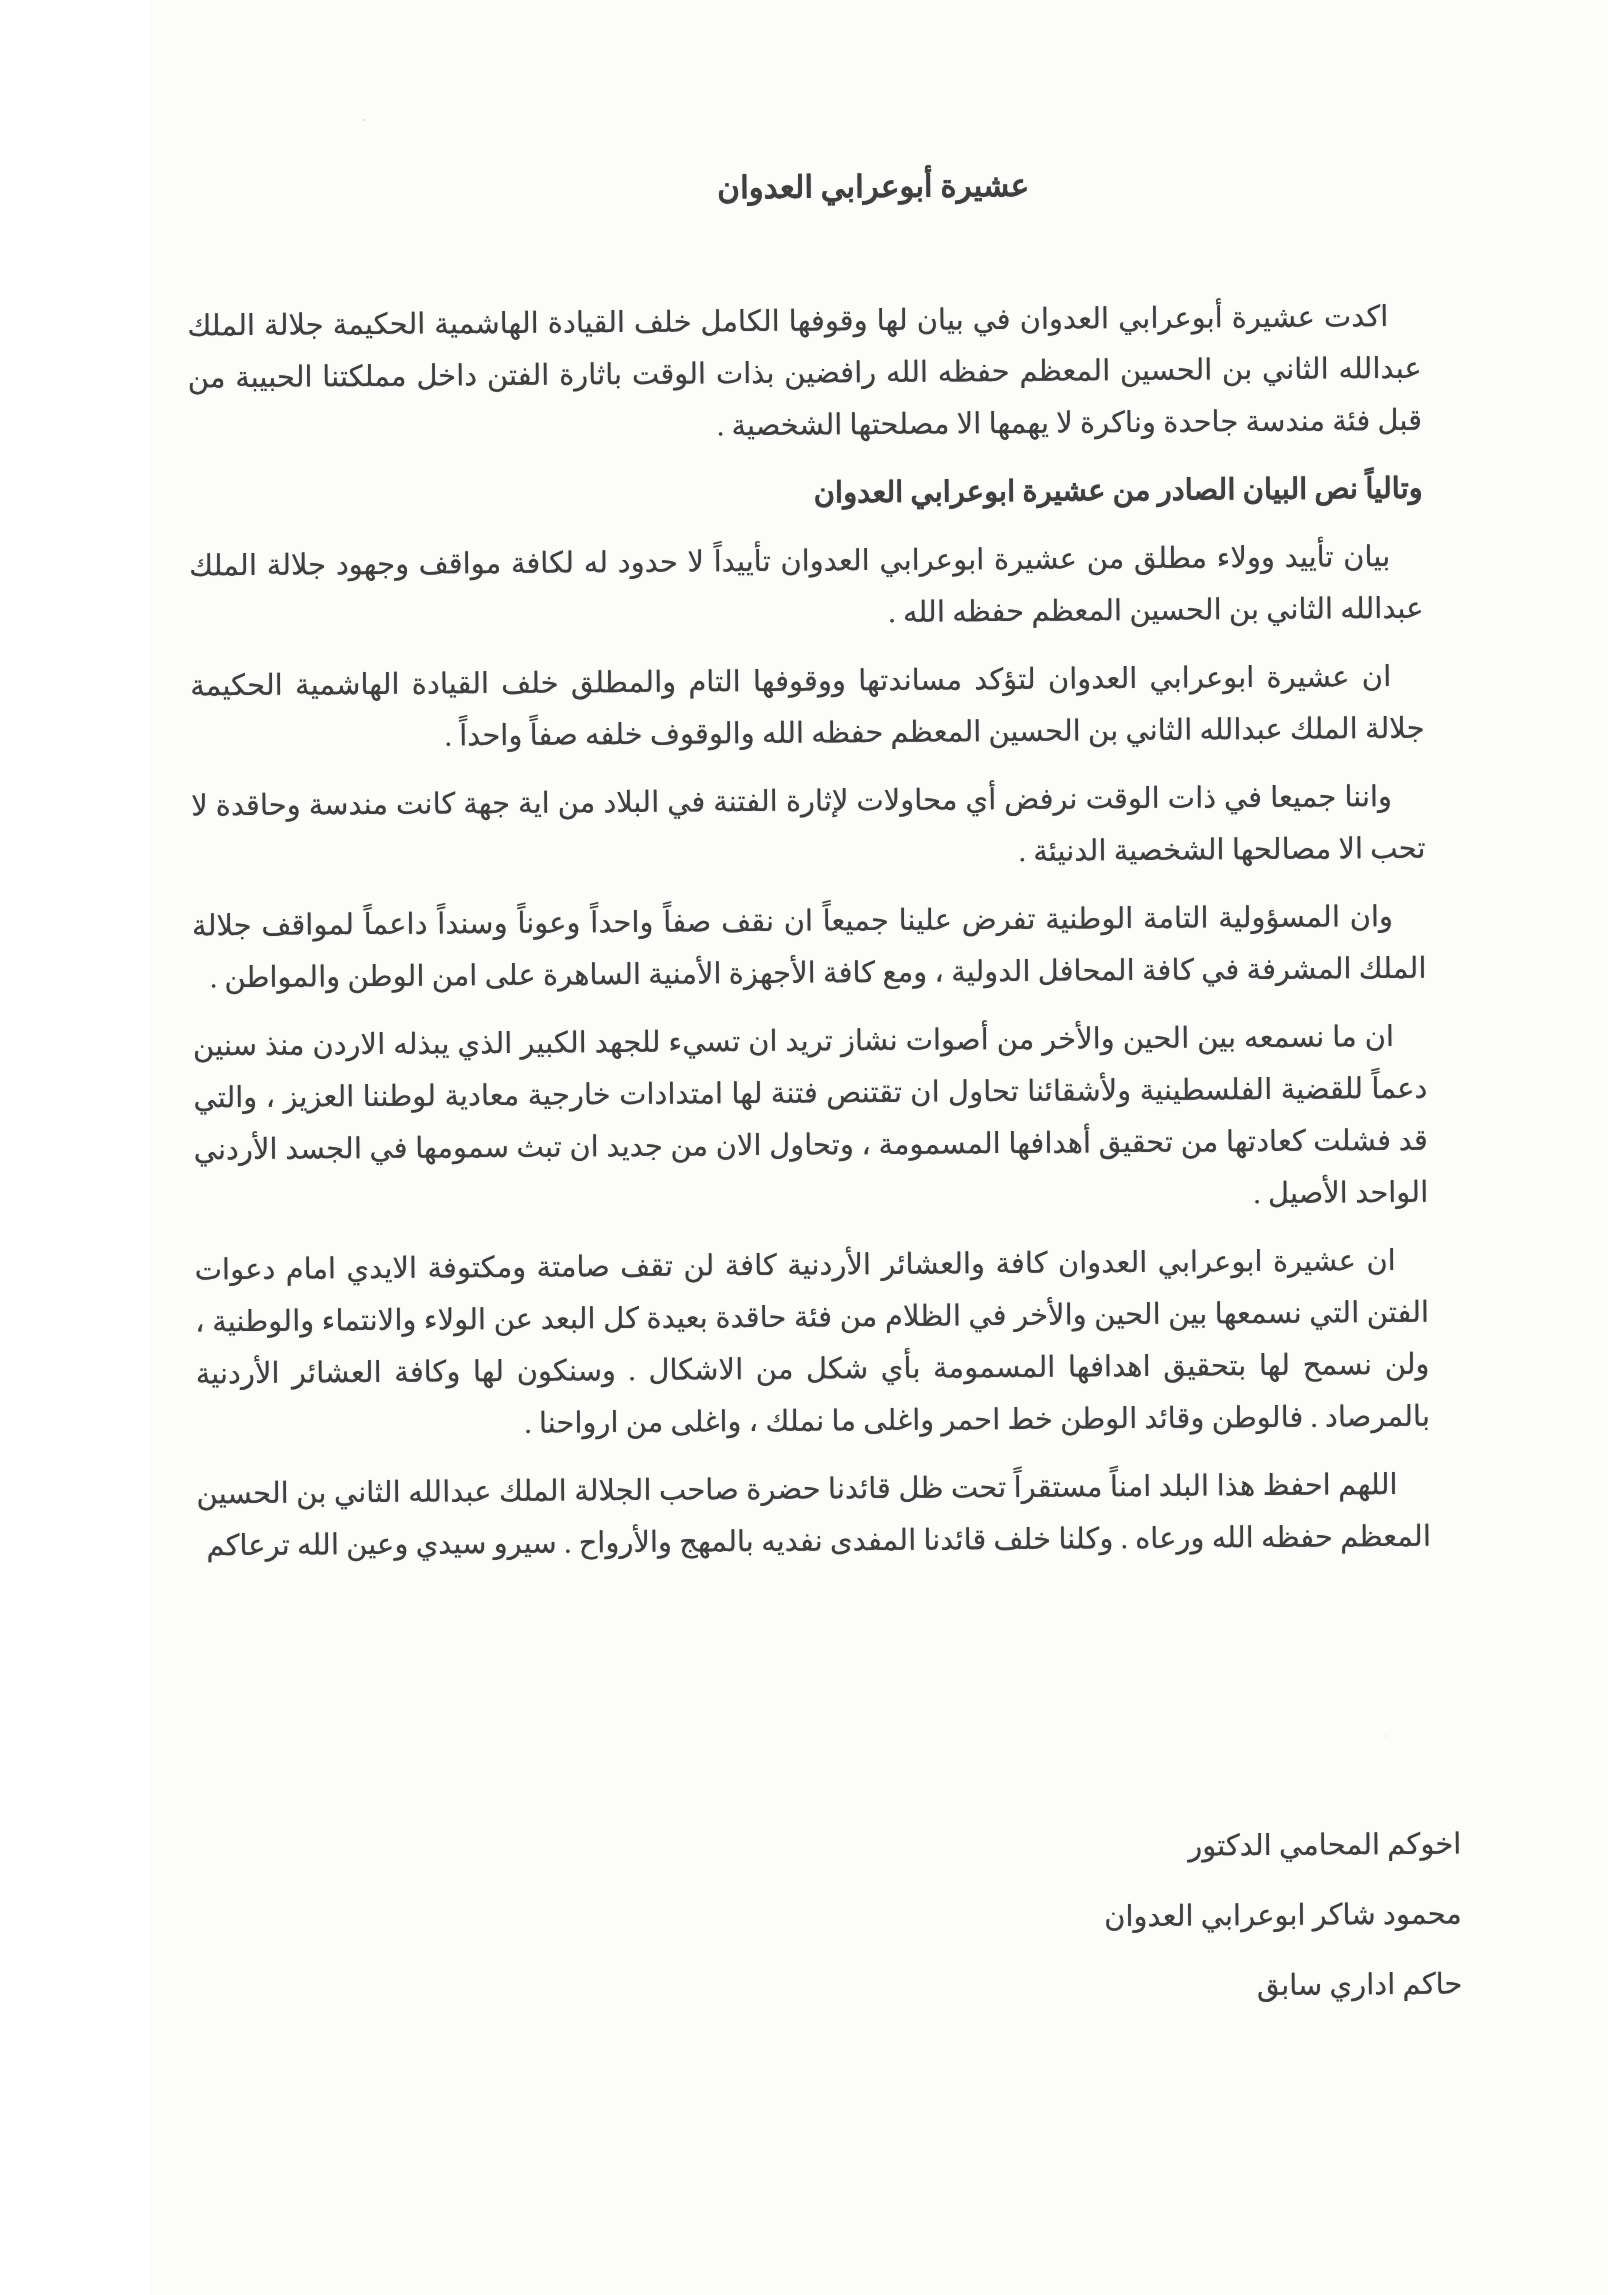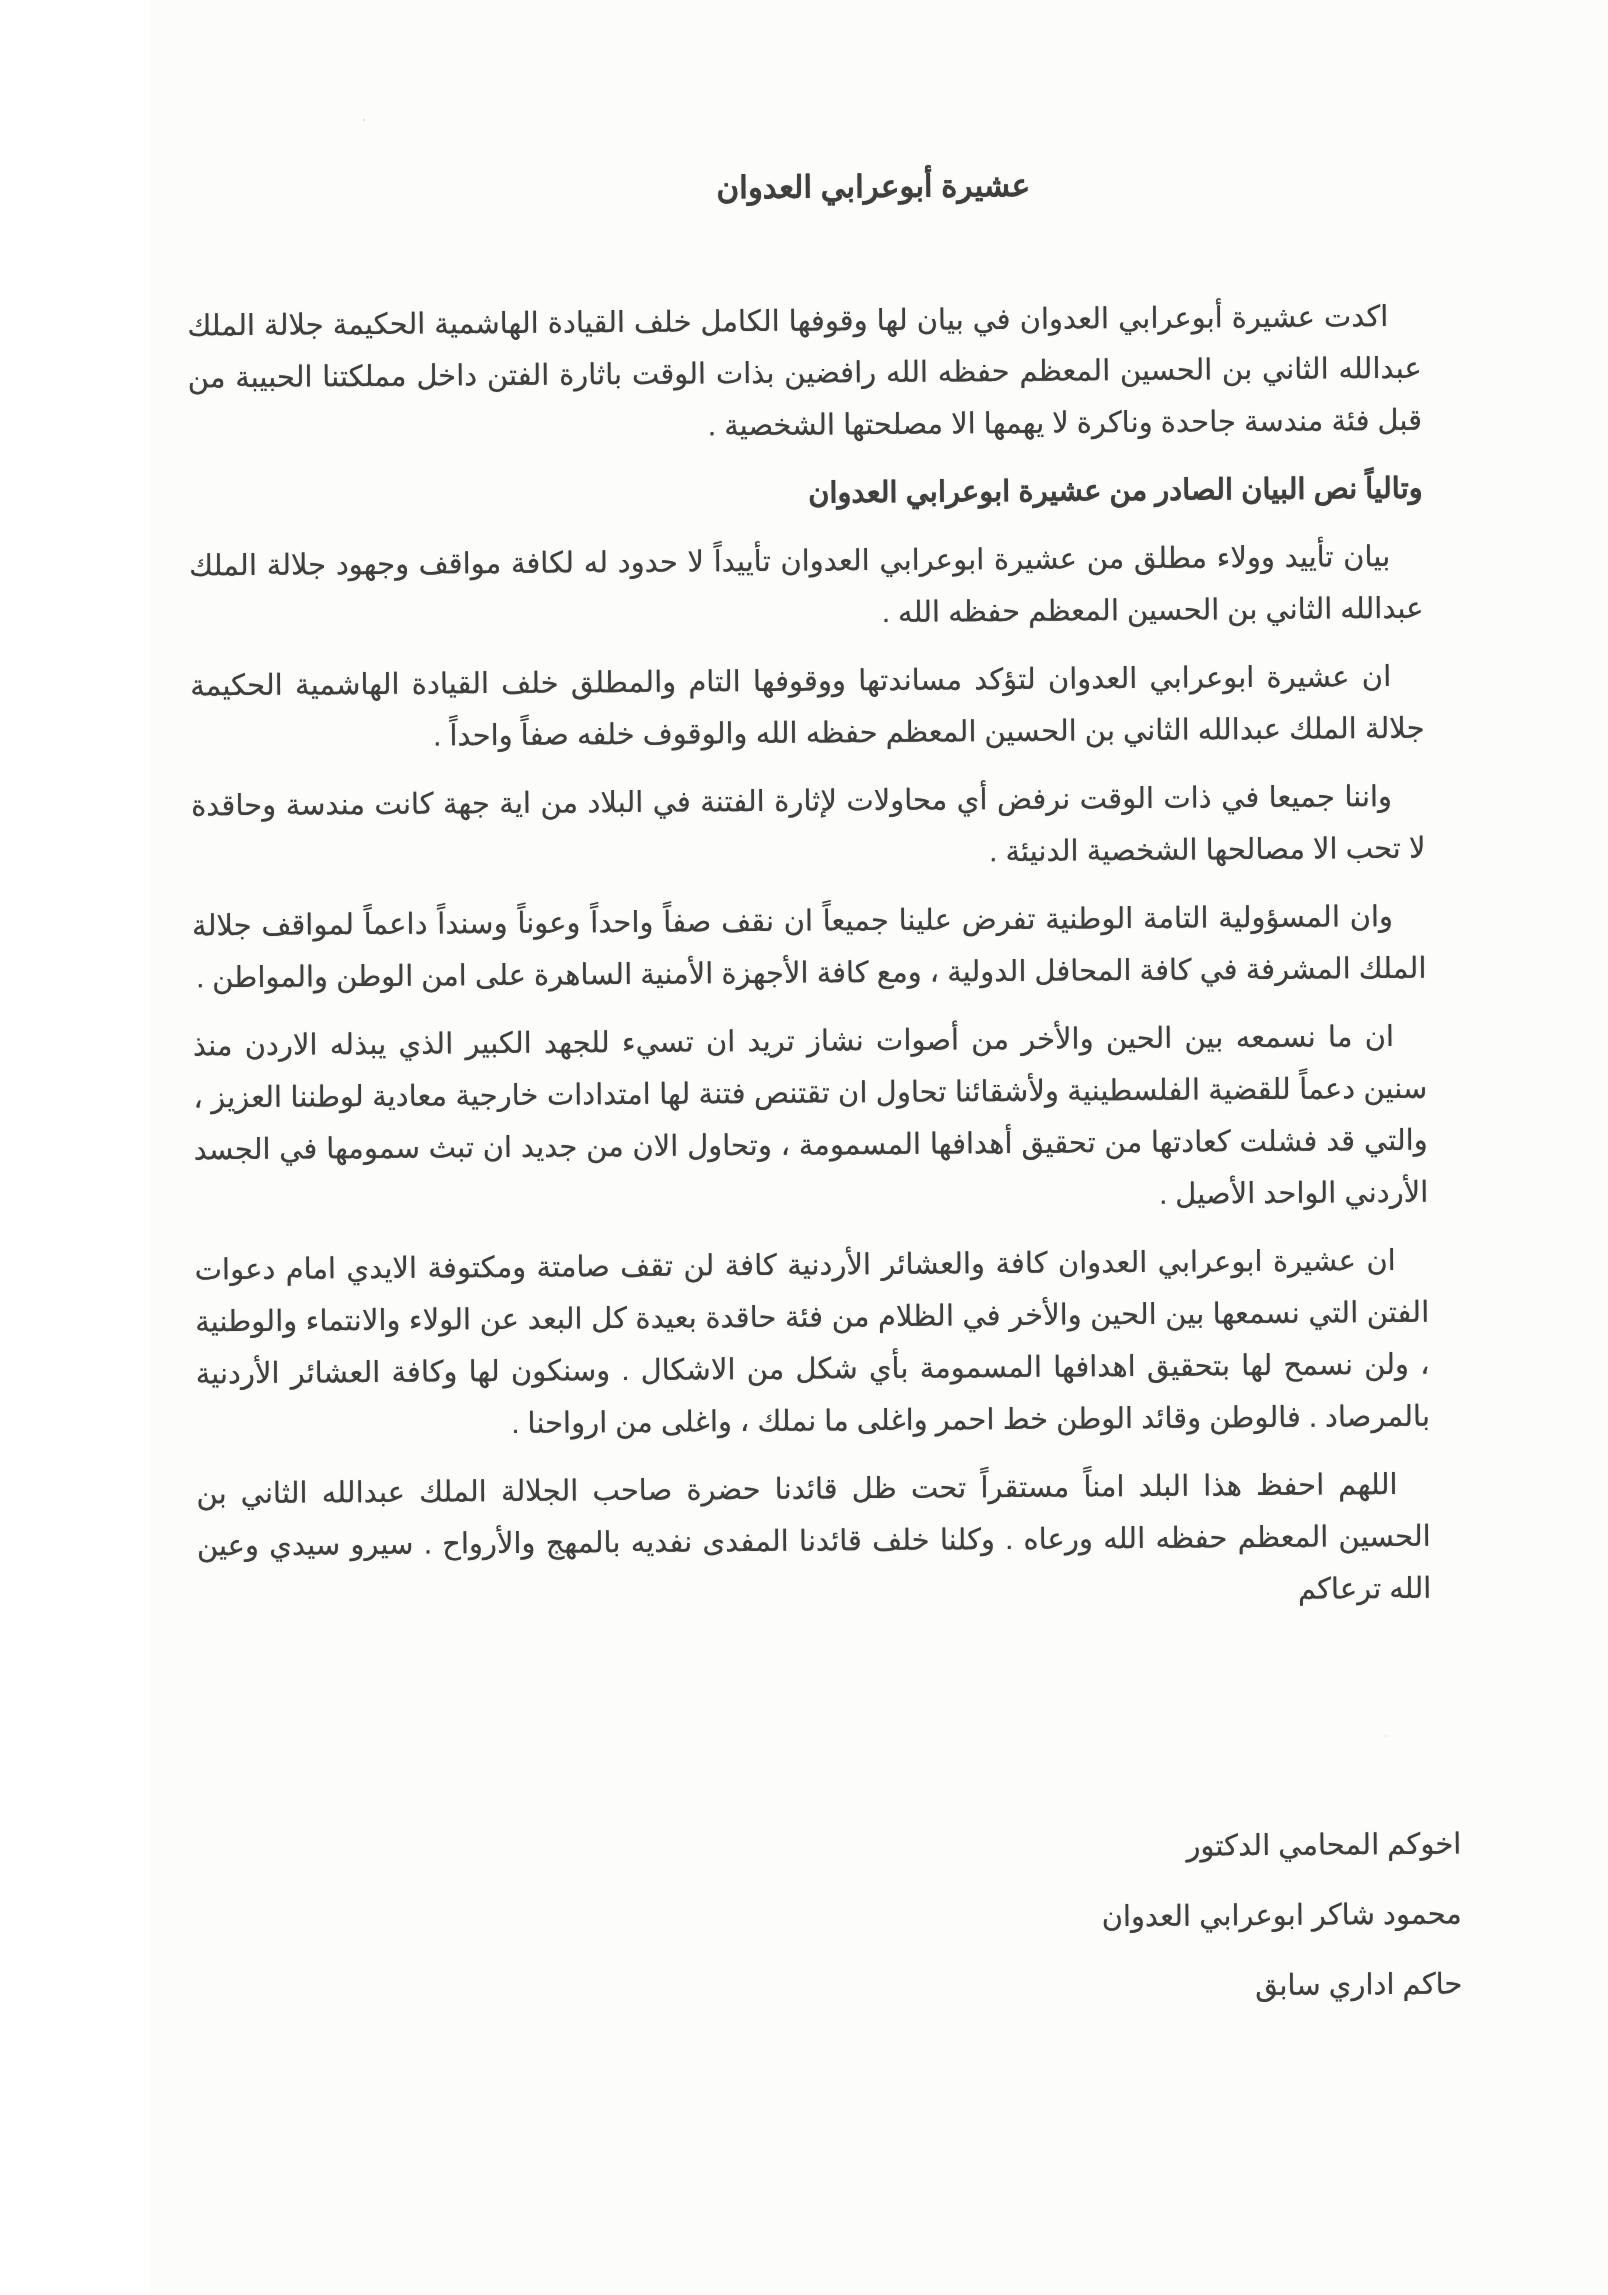--- a/index.html
+++ b/index.html
@@ -7,21 +7,21 @@
     padding: 0;
     background: #ffffff;
   }
   .page {
     position: relative;
     width: 1458px;
     height: 2295px;
     background: #fcfcfb;
     overflow: hidden;
     direction: rtl;
-    font-family: Liberation Sans, sans-serif;
+    font-family: Liberation Serif, serif;
     color: #3f3f3f;
     
     background-image:
       radial-gradient(circle 2px at 214px 120px, rgba(120,120,120,0.18) 0 40%, transparent 60%),
       radial-gradient(circle 1.3px at 1476px 634px, rgba(120,120,120,0.15) 0 40%, transparent 60%),
       radial-gradient(circle 1.3px at 321px 2144px, rgba(120,120,120,0.12) 0 40%, transparent 60%),
       radial-gradient(circle 2px at 1236px 1736px, rgba(120,120,120,0.10) 0 40%, transparent 60%);
   }
   .tilt {
     position: absolute;

